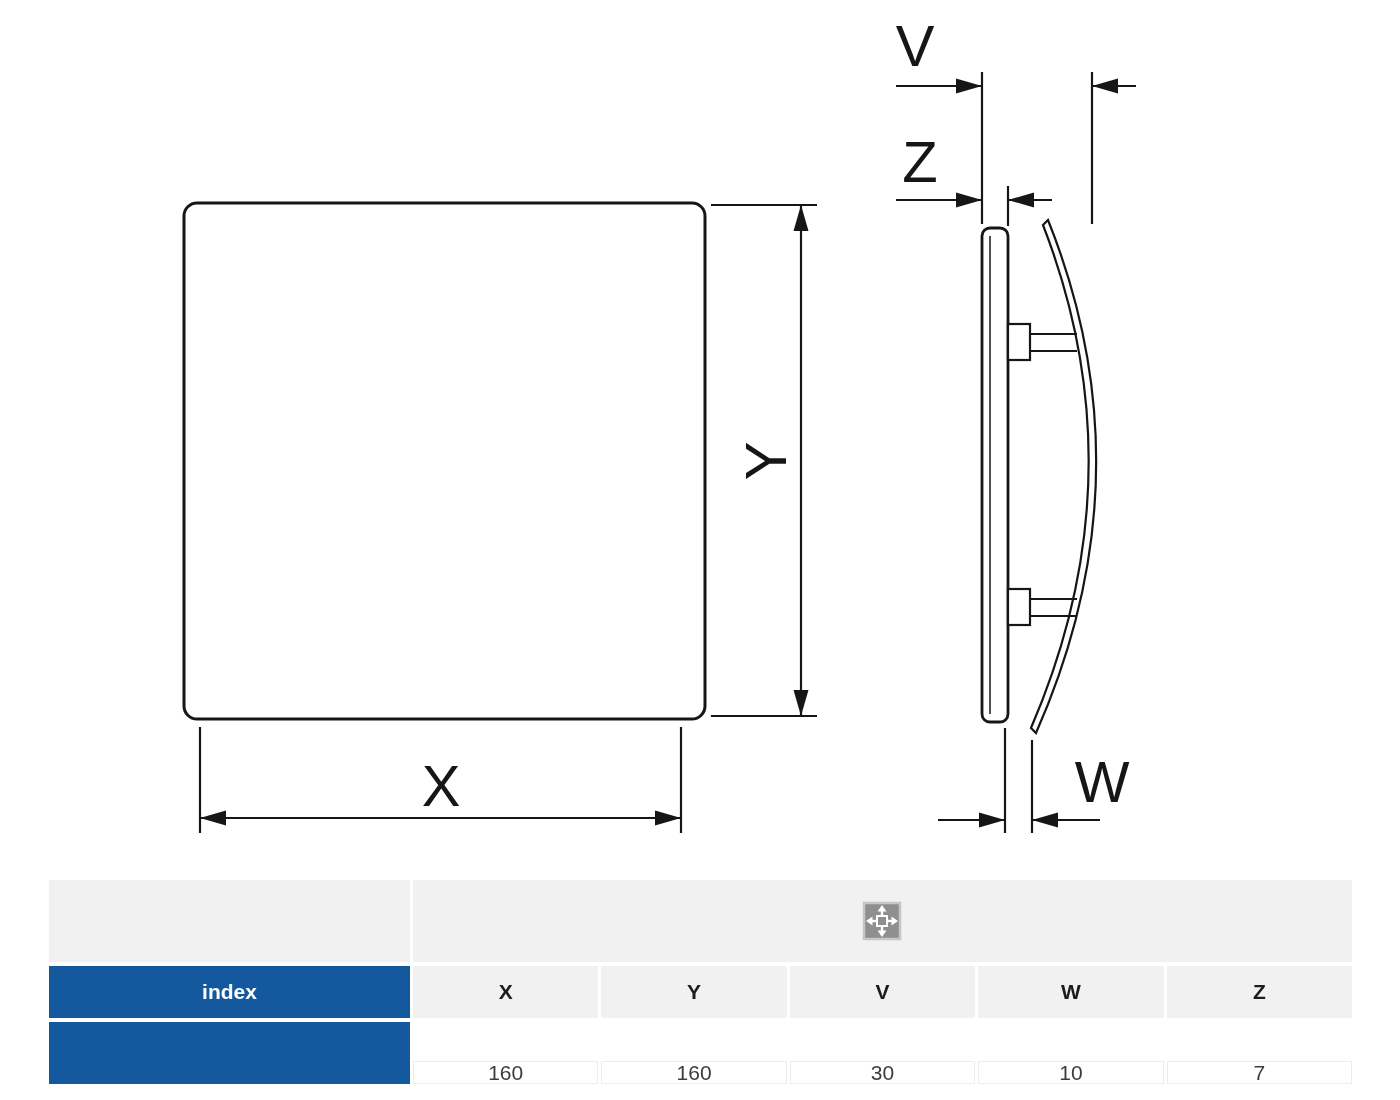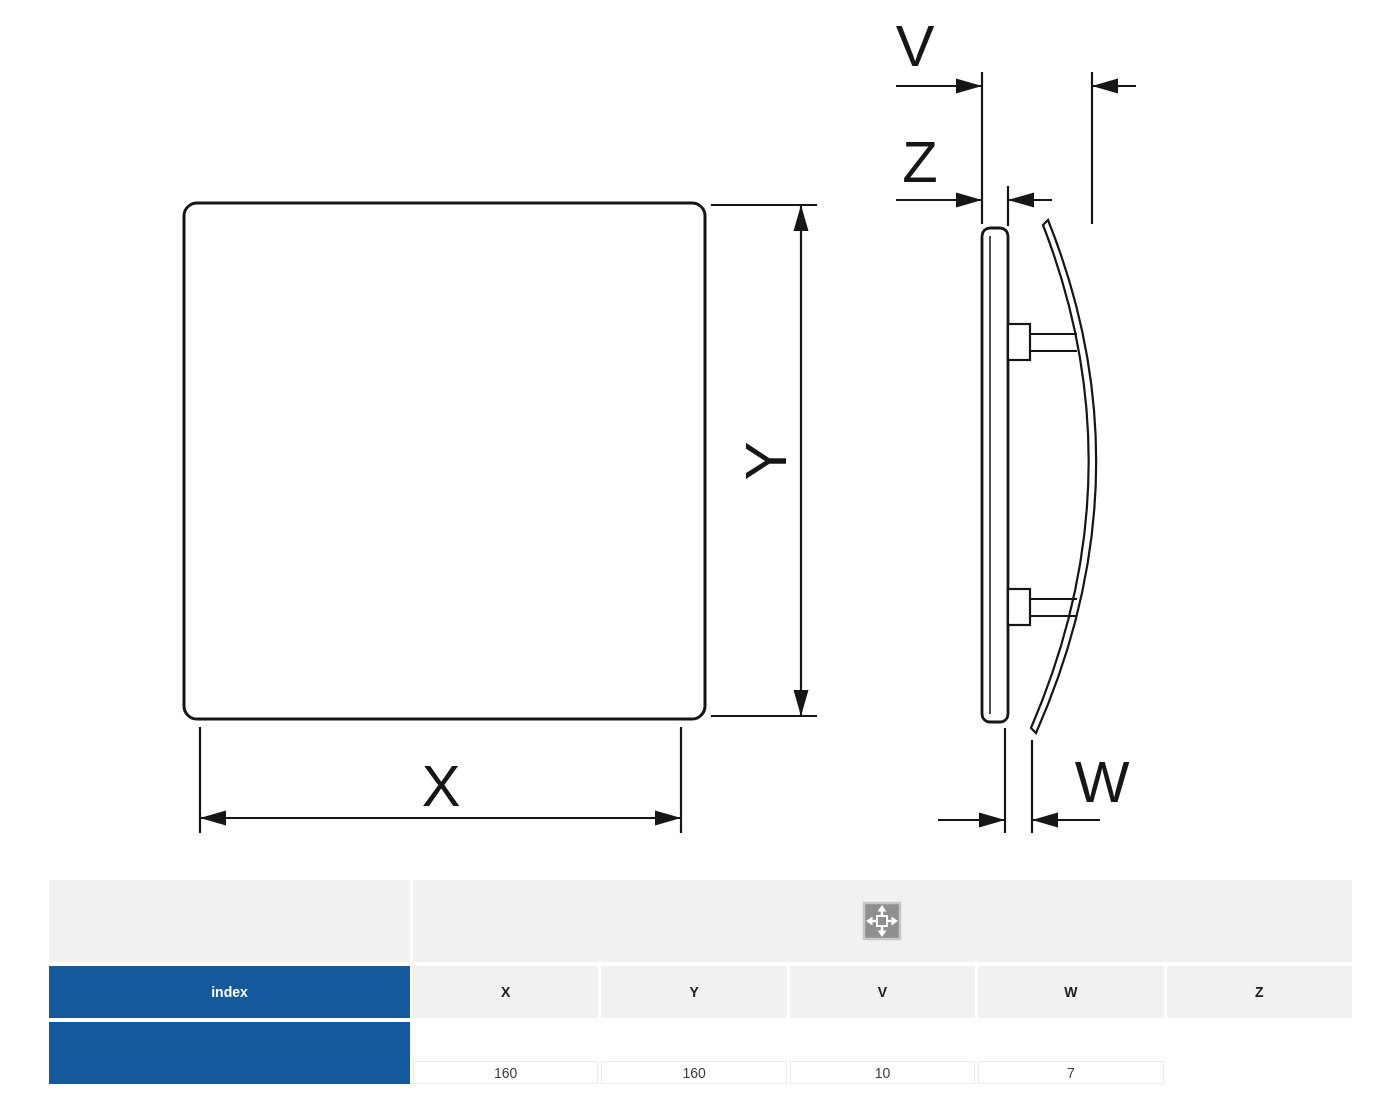--- a/index.html
+++ b/index.html
@@ -33,21 +33,21 @@
     display: grid;
     grid-template-columns: 361px repeat(5, 1fr);
     grid-template-rows: 82px 52px 62px;
     column-gap: 3px;
     row-gap: 4px;
   }
   .cell {
     display: flex;
     align-items: center;
     justify-content: center;
-    font-size: 14px;
+    font-size: 21px;
     color: #1c1c1c;
   }
   .cell.gray  { background: #f1f1f2; }
   .cell.blue  { background: #14599d; color: #ffffff; font-weight: bold; }
   .cell.head  { font-weight: bold; color: #1c1c1c; }
   .cell.value { background: #ffffff; border: 1px solid #ececec; color: #3c3c3c; margin-top: 39px; }
   .icon-cell  { grid-column: 2 / 7; }
 </style>
 </head>
 <body>
@@ -145,17 +145,18 @@
     </div>
     <div class="cell gray head">X</div>
     <div class="cell gray head">Y</div>
     <div class="cell gray head">V</div>
     <div class="cell gray head">W</div>
     <div class="cell gray head">Z</div>
 
     <div class="cell blue"></div>
     <div class="cell value">160</div>
     <div class="cell value">160</div>
+    <div class="cell value">30</div>
     <div class="cell value">10</div>
     <div class="cell value">7</div>
   </div>
 
 </div>
 
 </body></html>

